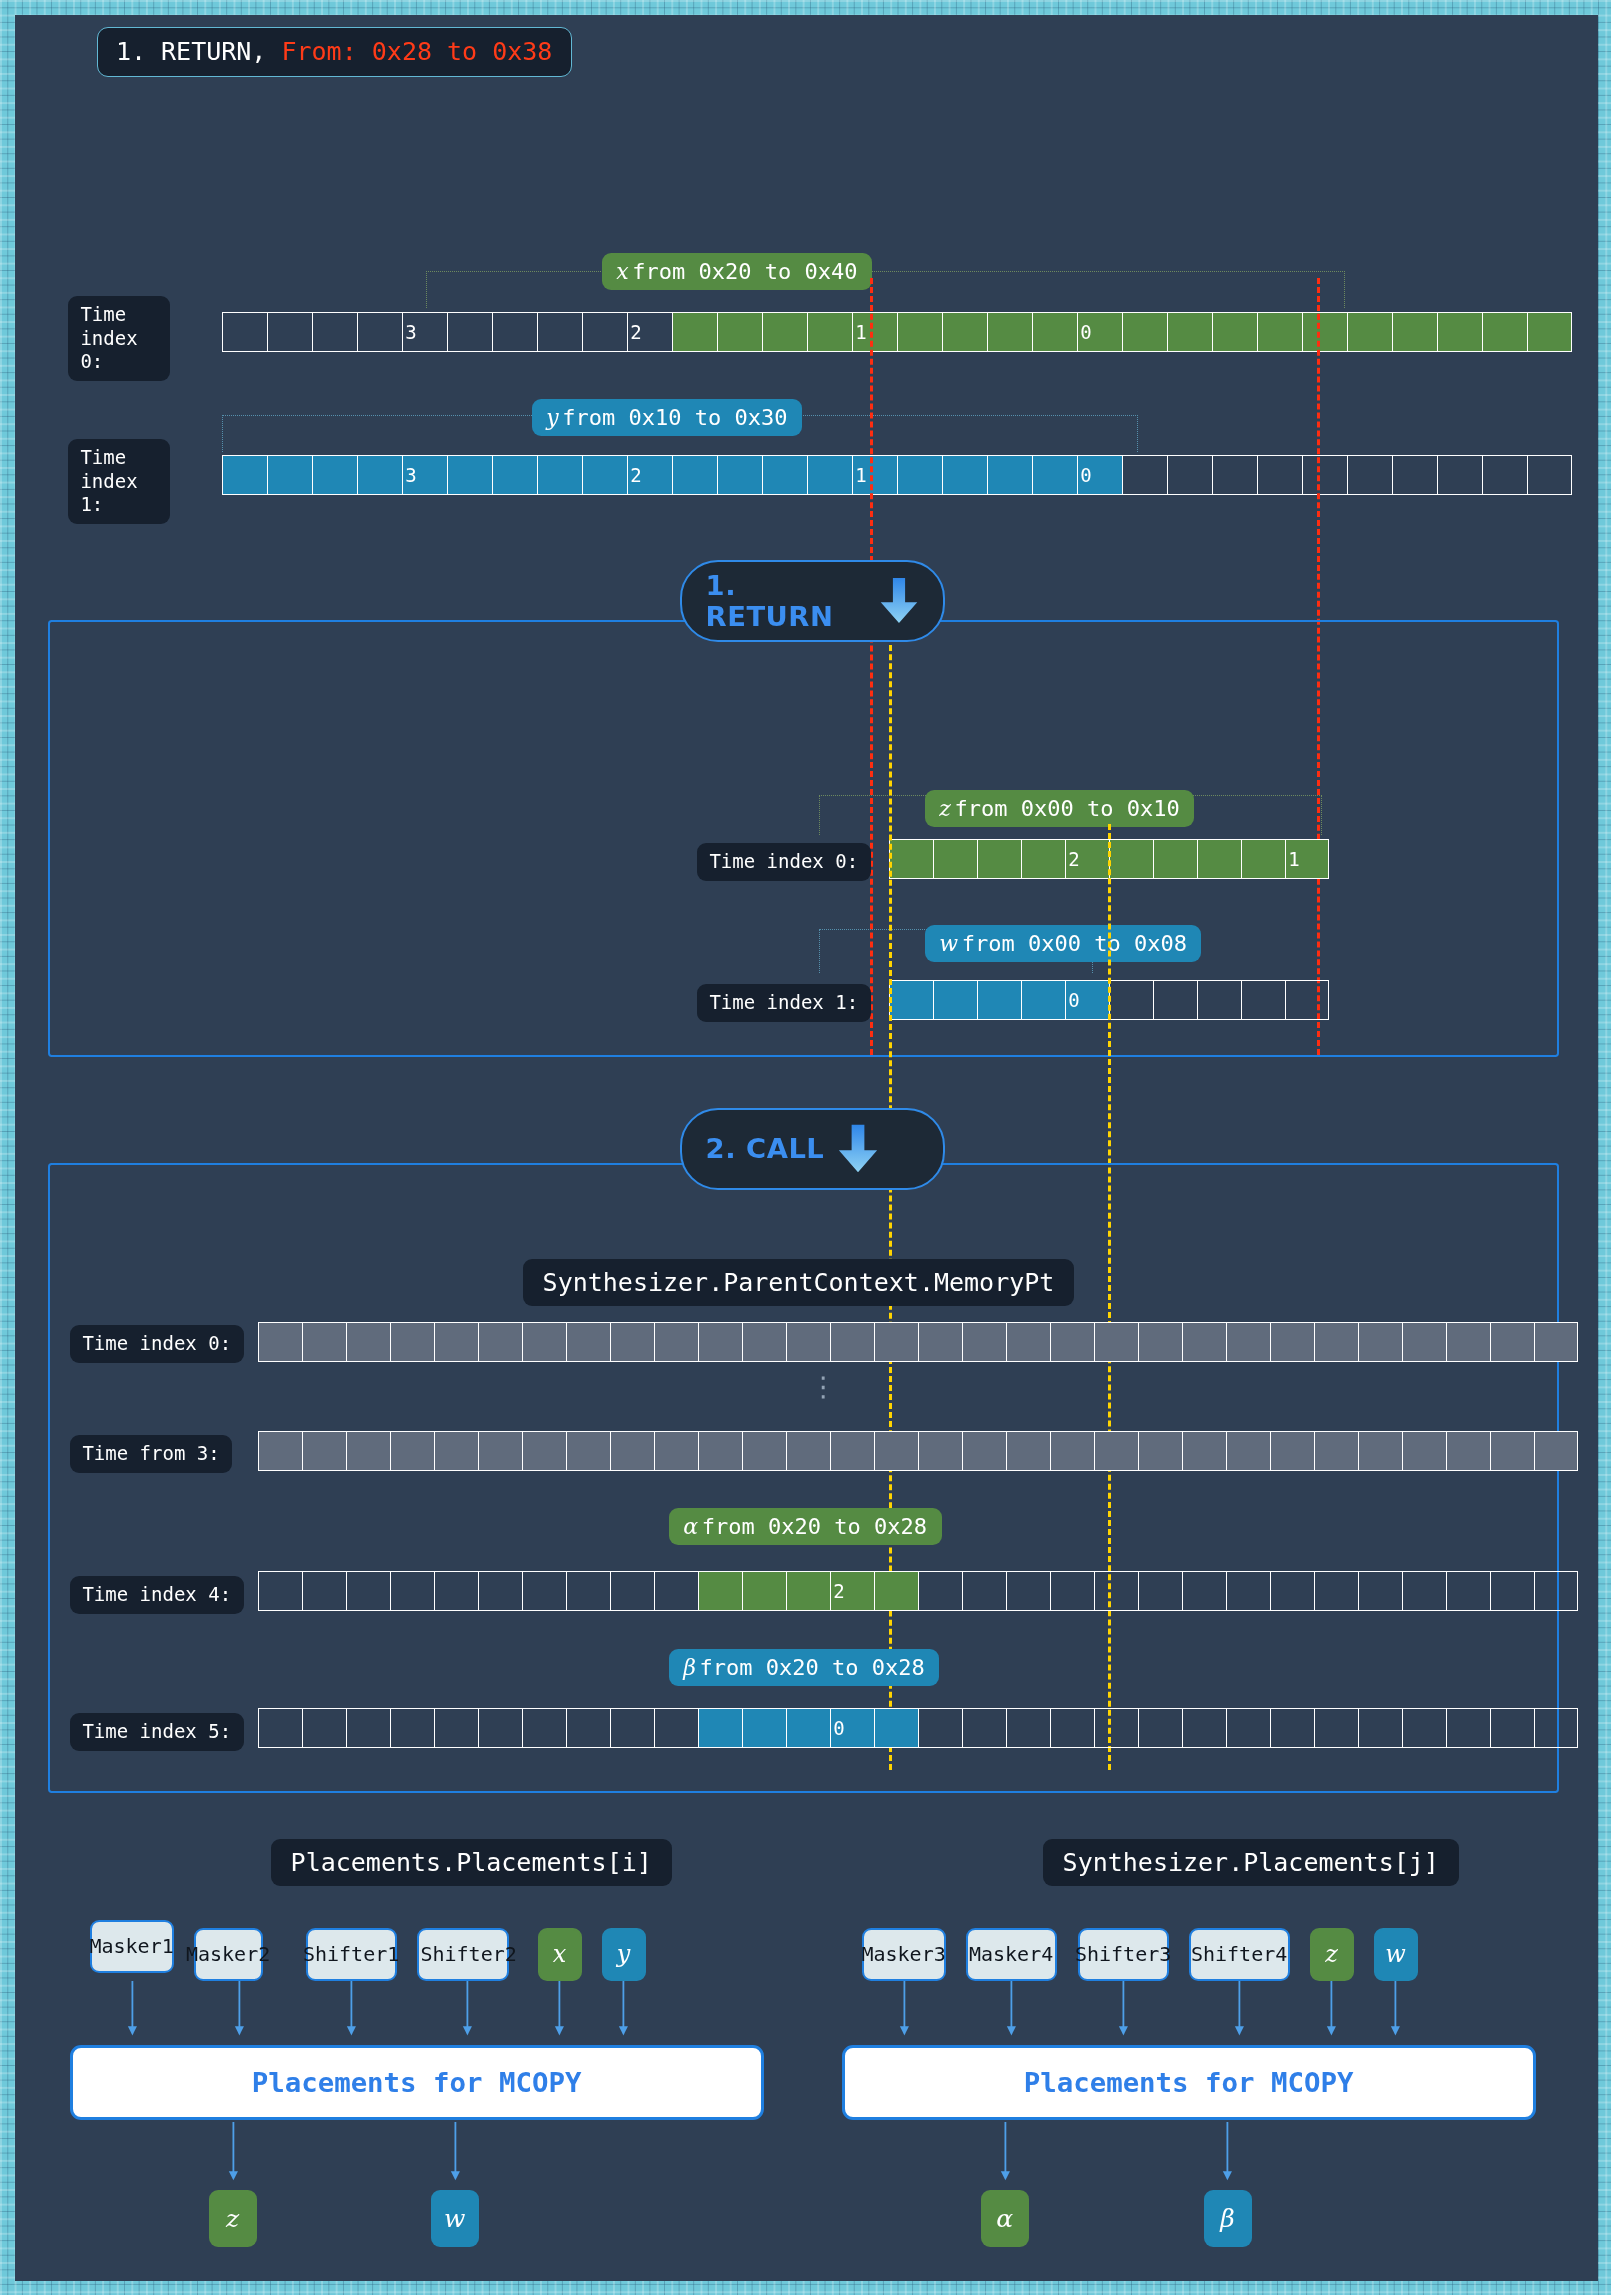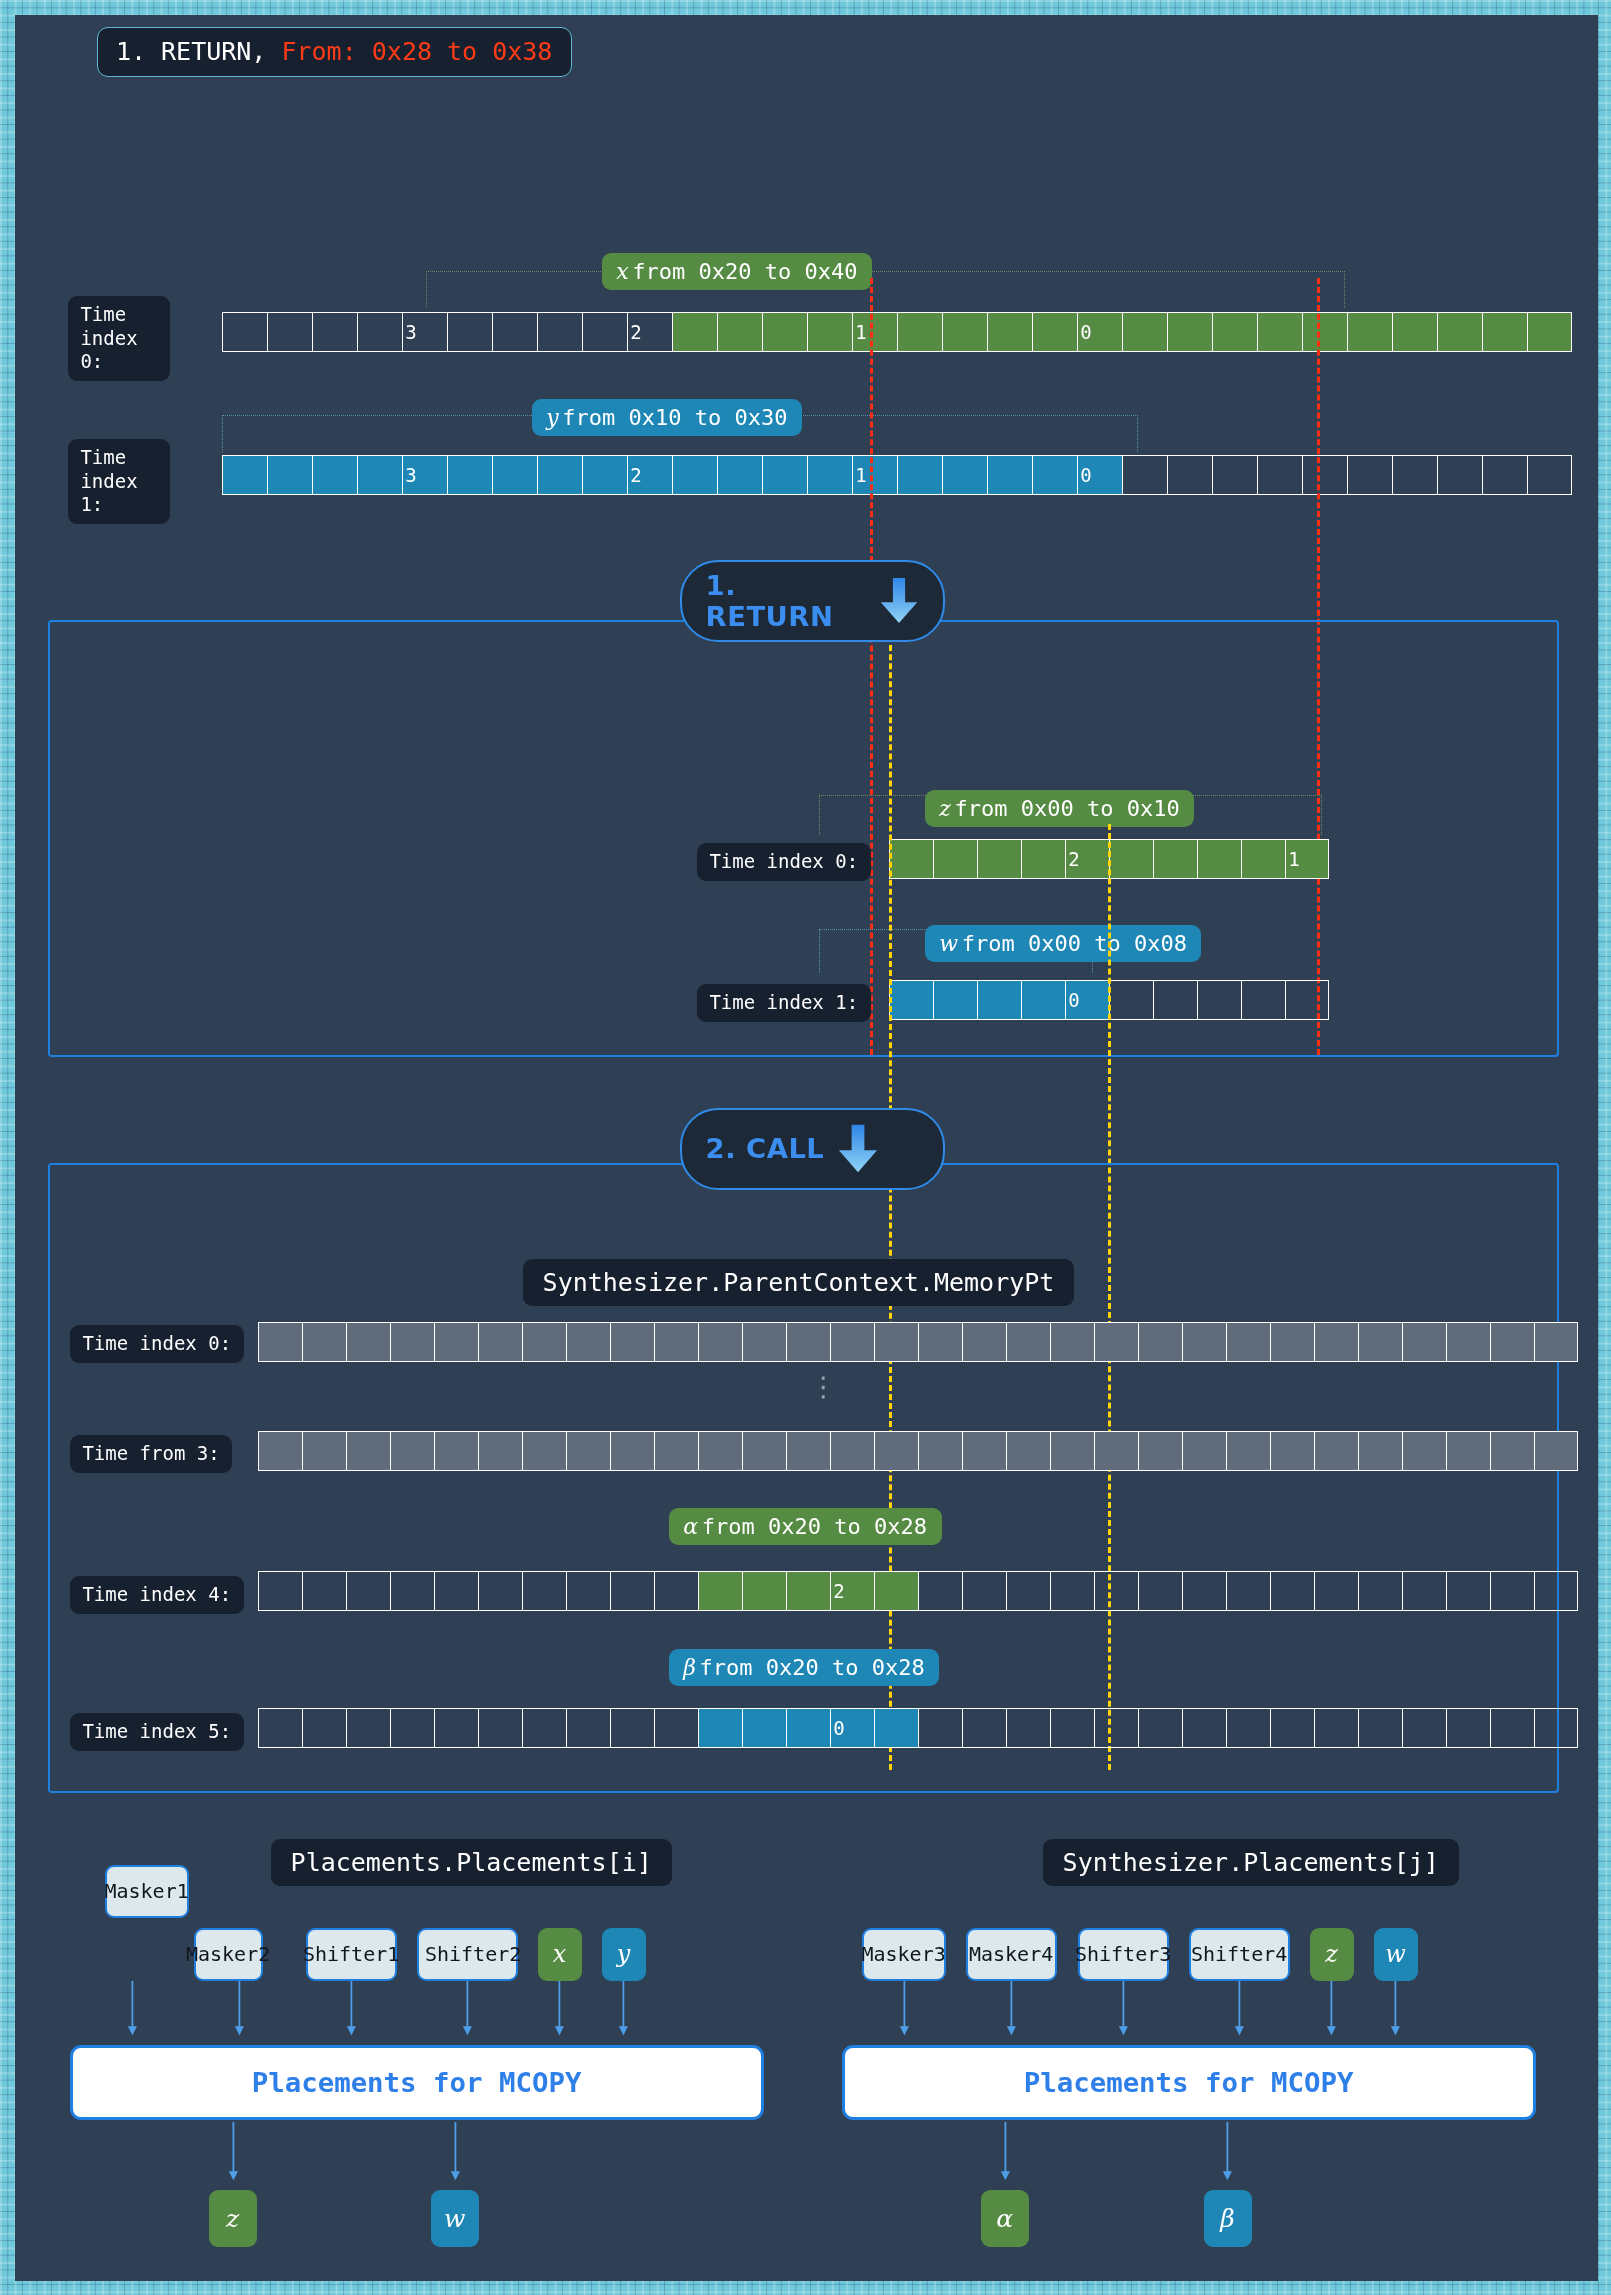--- a/index.html
+++ b/index.html
@@ -496,24 +496,24 @@
         <div class="cell" style="width: 44px; height: 40px;"></div>
         <div class="cell" style="width: 44px; height: 40px;"></div>
         <div class="cell" style="width: 44px; height: 40px;"></div>
         <div class="cell" style="width: 44px; height: 40px;"></div>
         <div class="cell" style="width: 44px; height: 40px;"></div>
         <div class="cell" style="width: 44px; height: 40px;"></div>
       </div>
 
     <div id="placements-root">
         <div class="title-pill abs" style="left: 256px; top: 1824px;">Placements.Placements[i]</div>
-        <div class="chip abs" style="left: 75px; top: 1850px; width: 84px; margin-left: 15px;">Masker1</div>
+        <div class="chip abs" style="left: 75px; top: 1905px; width: 84px;">Masker1</div>
         <div class="chip abs" style="left: 179px; top: 1913px; width: 69px;">Masker2</div>
         <div class="chip abs" style="left: 291px; top: 1913px; width: 91px;">Shifter1</div>
-        <div class="chip abs" style="left: 402px; top: 1913px; width: 101px; padding-left: 12px;">Shifter2</div>
+        <div class="chip abs" style="left: 402px; top: 1913px; width: 92px; padding-left: 12px;">Shifter2</div>
         <div class="chip abs green var" style="left: 523px; top: 1913px; width: 44px;">x</div>
         <div class="chip abs blue var" style="left: 587px; top: 1913px; width: 44px;">y</div>
         <svg class="arr" width="12.8" height="58" viewBox="0 0 14 64" style="left: 111px; top: 1966px;">
           <path d="M7 0 V52" stroke="#4e9fe8" stroke-width="2" fill="none"></path>
           <path d="M7 60 L2 50 H12 Z" fill="#4e9fe8"></path>
         </svg>
         <svg class="arr" width="12.8" height="58" viewBox="0 0 14 64" style="left: 218px; top: 1966px;">
           <path d="M7 0 V52" stroke="#4e9fe8" stroke-width="2" fill="none"></path>
           <path d="M7 60 L2 50 H12 Z" fill="#4e9fe8"></path>
         </svg>

